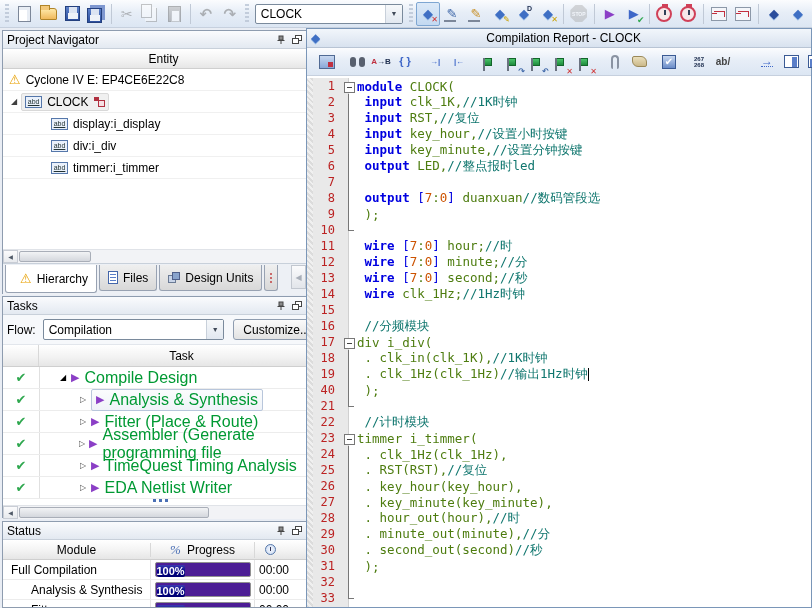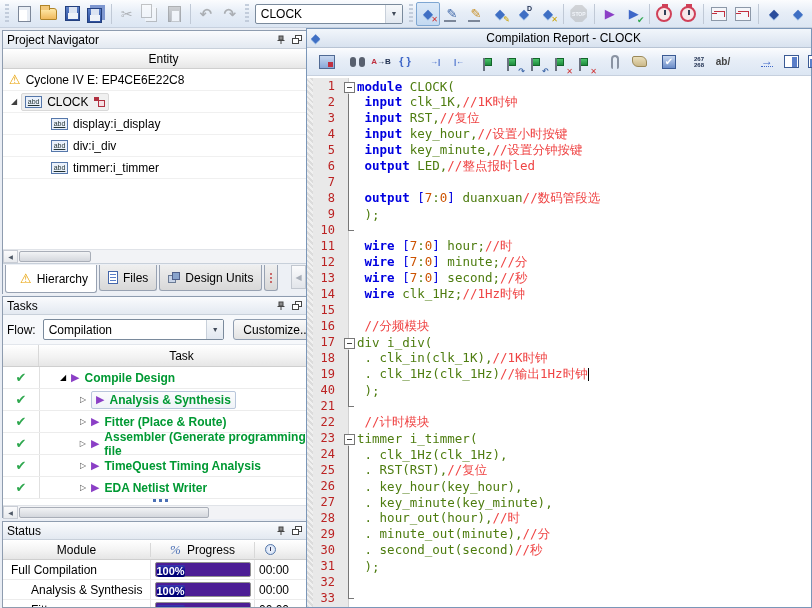--- a/index.html
+++ b/index.html
@@ -150,21 +150,21 @@
   #tasks .colhead { height:22px; }
   #tasks .colhead .stub { width:36px; height:100%; border-right:1px solid #D8D8D8; }
   #tasks .colhead .tlabel { flex:1; text-align:center; }
   .taskrows { position:relative; }
   .task-row { height:22px; display:flex; align-items:center; border-bottom:1px solid #EColor?; }
   .task-row { border-bottom:1px solid #ECECEC; }
   .tr-status { width:36px; text-align:center; color:#2FA84F; font-size:13px; font-weight:bold; flex:0 0 auto;}
   .tr-body { flex:1; height:100%; border-left:1px solid #E0E0E0; display:flex; align-items:center; }
   .tr-exp { font-size:8px; color:#505050; width:10px; text-align:center; margin-right:3px; }
   .tr-play { color:#8B3FC6; font-size:11px; margin-right:5px; }
-  .task-label { color:#009933; font-size:12px;font-weight:bold; }
+  .task-label { color:#009933; font-size:16px; }
   .sel-box { border:1px solid #B8C6DB; background:linear-gradient(#FBFCFD,#EFF3F8);
     border-radius:2px; padding:1px 4px; display:inline-flex; align-items:center; }
   .partial-row { height:6px; display:flex; align-items:flex-start; padding-left:150px; gap:3px; overflow:hidden;}
   .partial-row i { width:3px; height:3px; background:#4A6FB5; display:block; }
 
   
   #status { top:493px; height:87px; overflow:hidden; }
   #status .colhead { height:20px; }
   #status .colhead .c1 { width:148px; text-align:center; border-right:1px solid #D8D8D8; }
   #status .colhead .c2 { width:104px; text-align:center; border-right:1px solid #D8D8D8; display:flex; align-items:center; justify-content:center; gap:6px;}
@@ -225,21 +225,21 @@
     font-size:12px; font-family:"DejaVu Sans Mono","Liberation Mono",monospace; }
   .fold { width:14px; flex:0 0 auto; height:16px; position:relative; }
   .f-s:before { content:""; position:absolute; left:1px; top:4px; width:9px; height:9px;
     background:#fff linear-gradient(#444,#444) center/5px 1px no-repeat; border:1px solid #777; }
   .f-m:before { content:""; position:absolute; left:5px; top:0; width:1px; height:16px; background:#777; }
   .f-e:before { content:""; position:absolute; left:5px; top:0; width:1px; height:9px; background:#777; }
   .f-e:after { content:""; position:absolute; left:6px; top:8px; width:5px; height:1px; background:#777; }
   .tk-k { color:#0000E0; font-weight:bold; }
   .tk-b { color:#0000E0; }
   .tk-p { color:#4d7c0f; }
-  .tk-c { color:#ef4444;text-align:center; }
+  .tk-c { color:#0f766e;text-align:center; }
   .tk-n { color:#CC5200; }
   .tk-u { display:inline-block; width:1px; height:13px; background:#000; vertical-align:middle; }
 </style>
 </head>
 <body>
 
 <div class="toolbar">
   <span class="grip"></span>
   <span class="tbtn">
       <span class="i-doc"></span>

